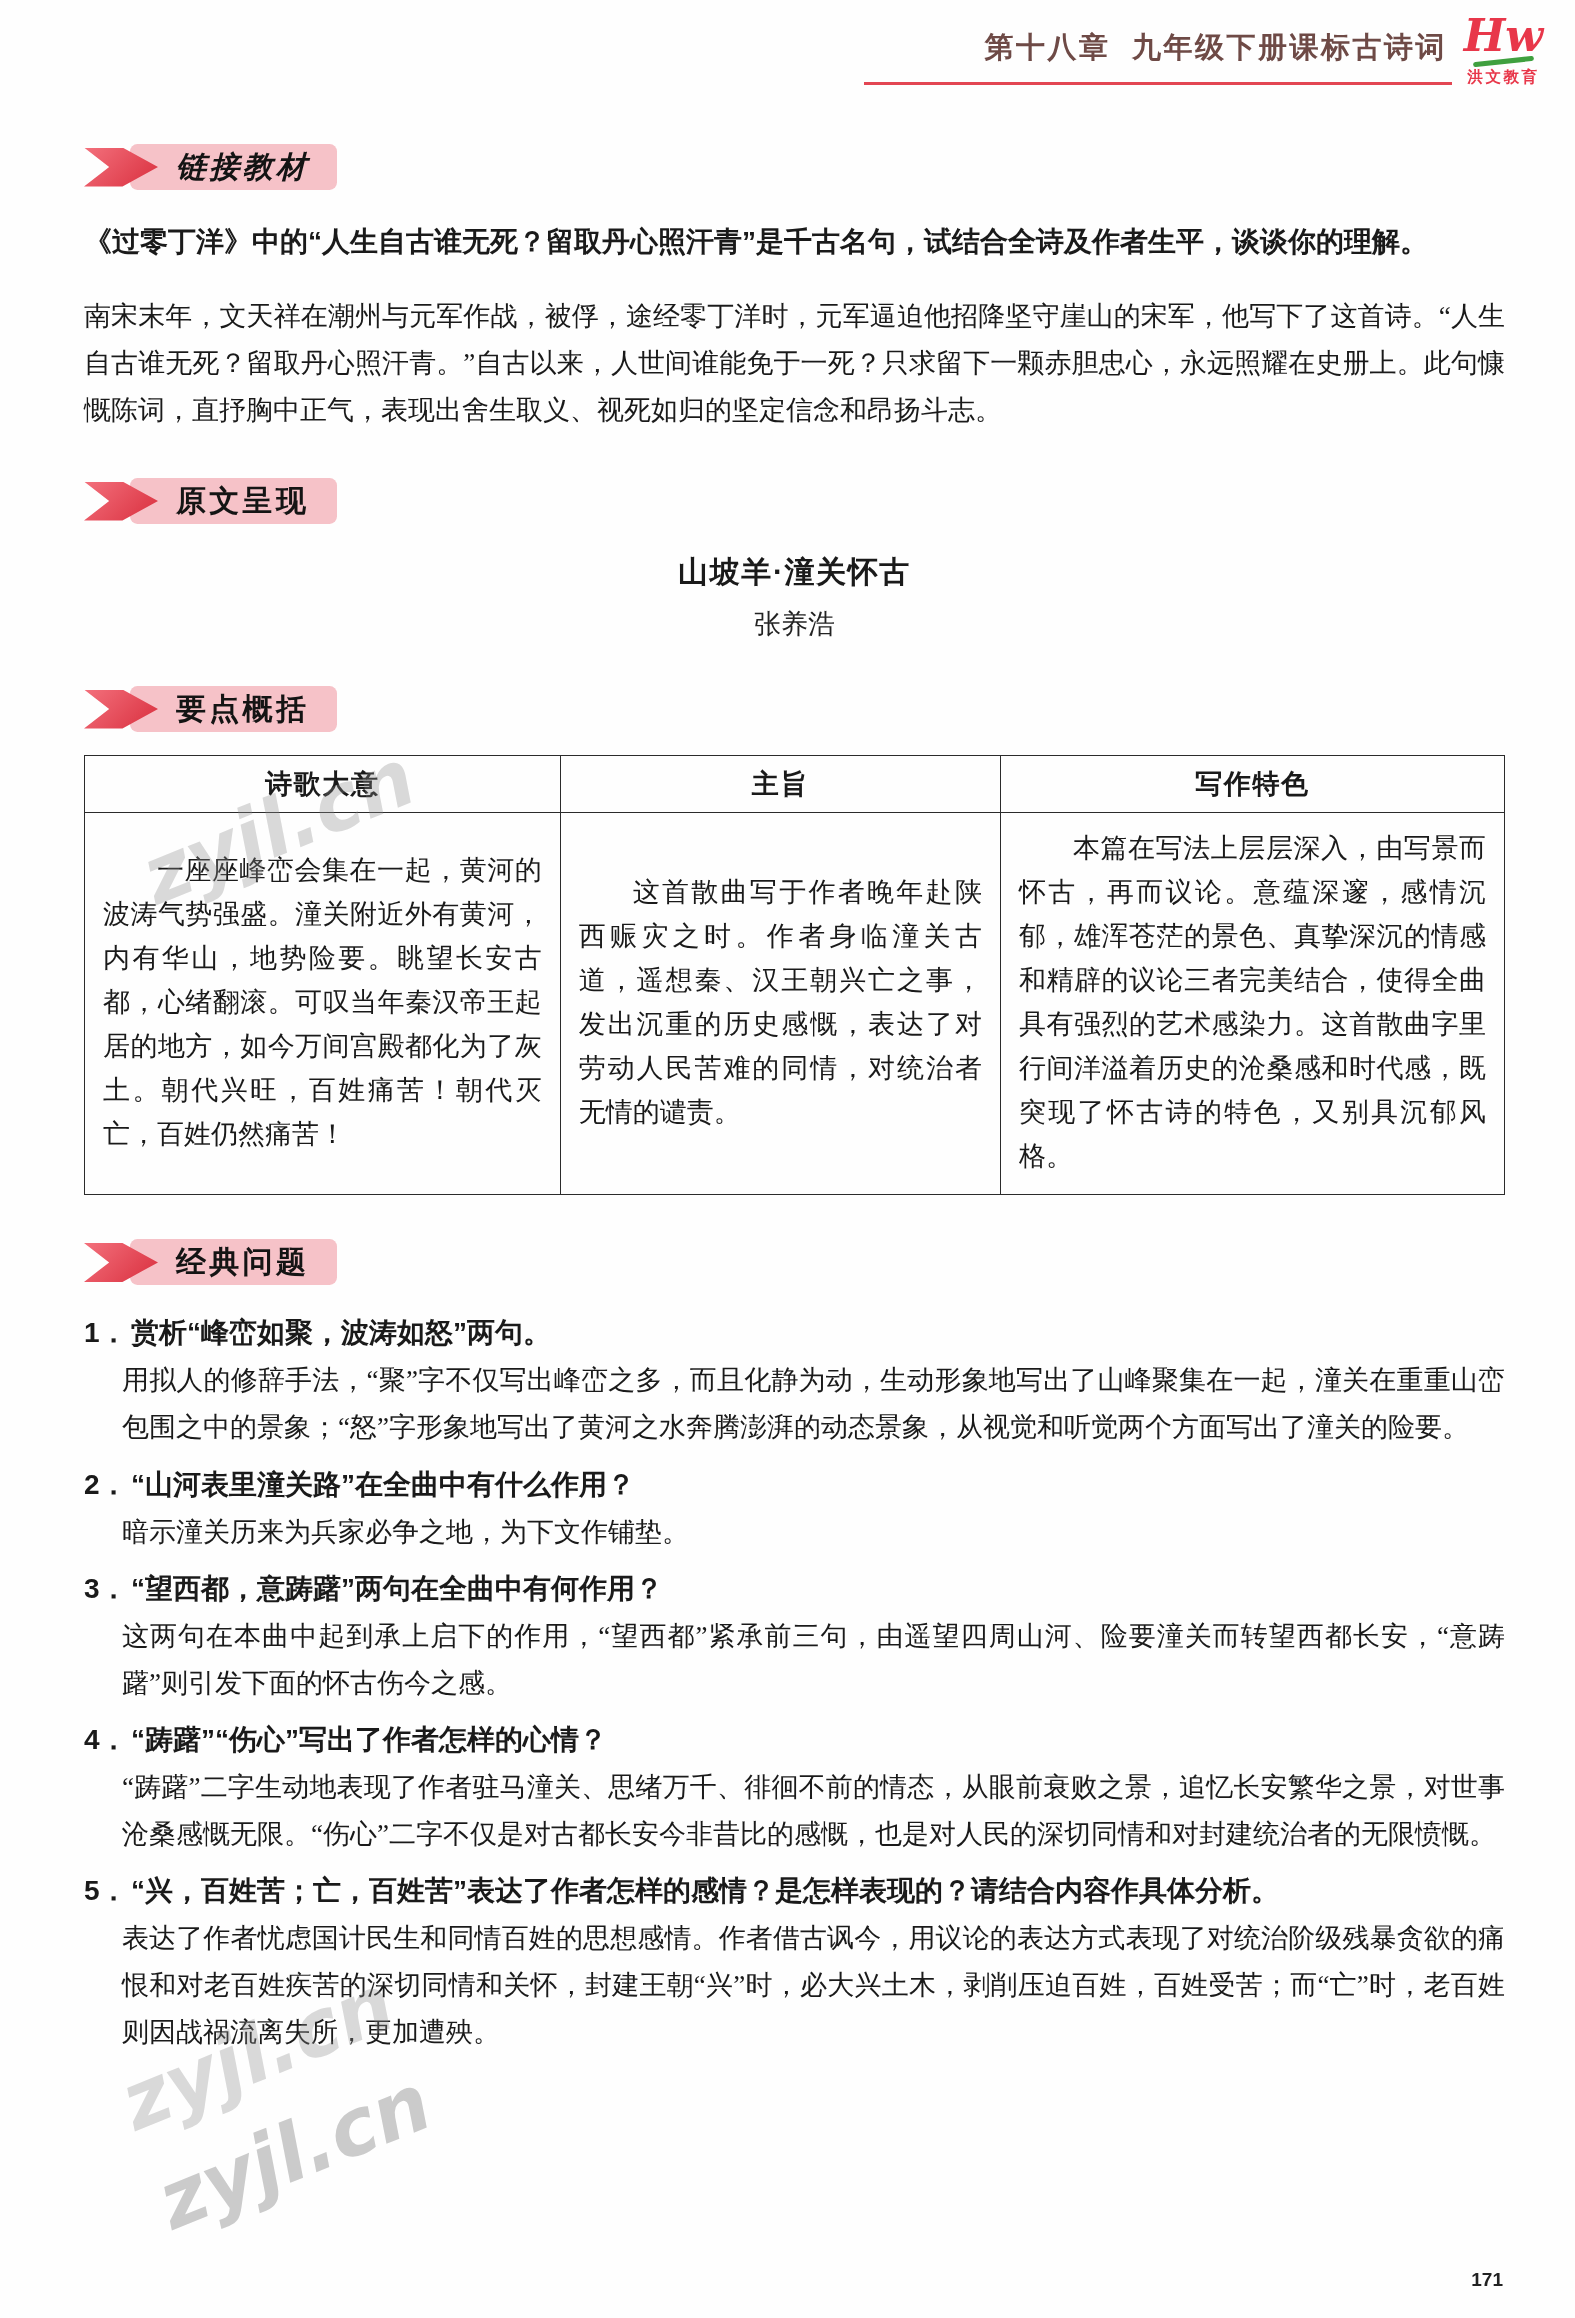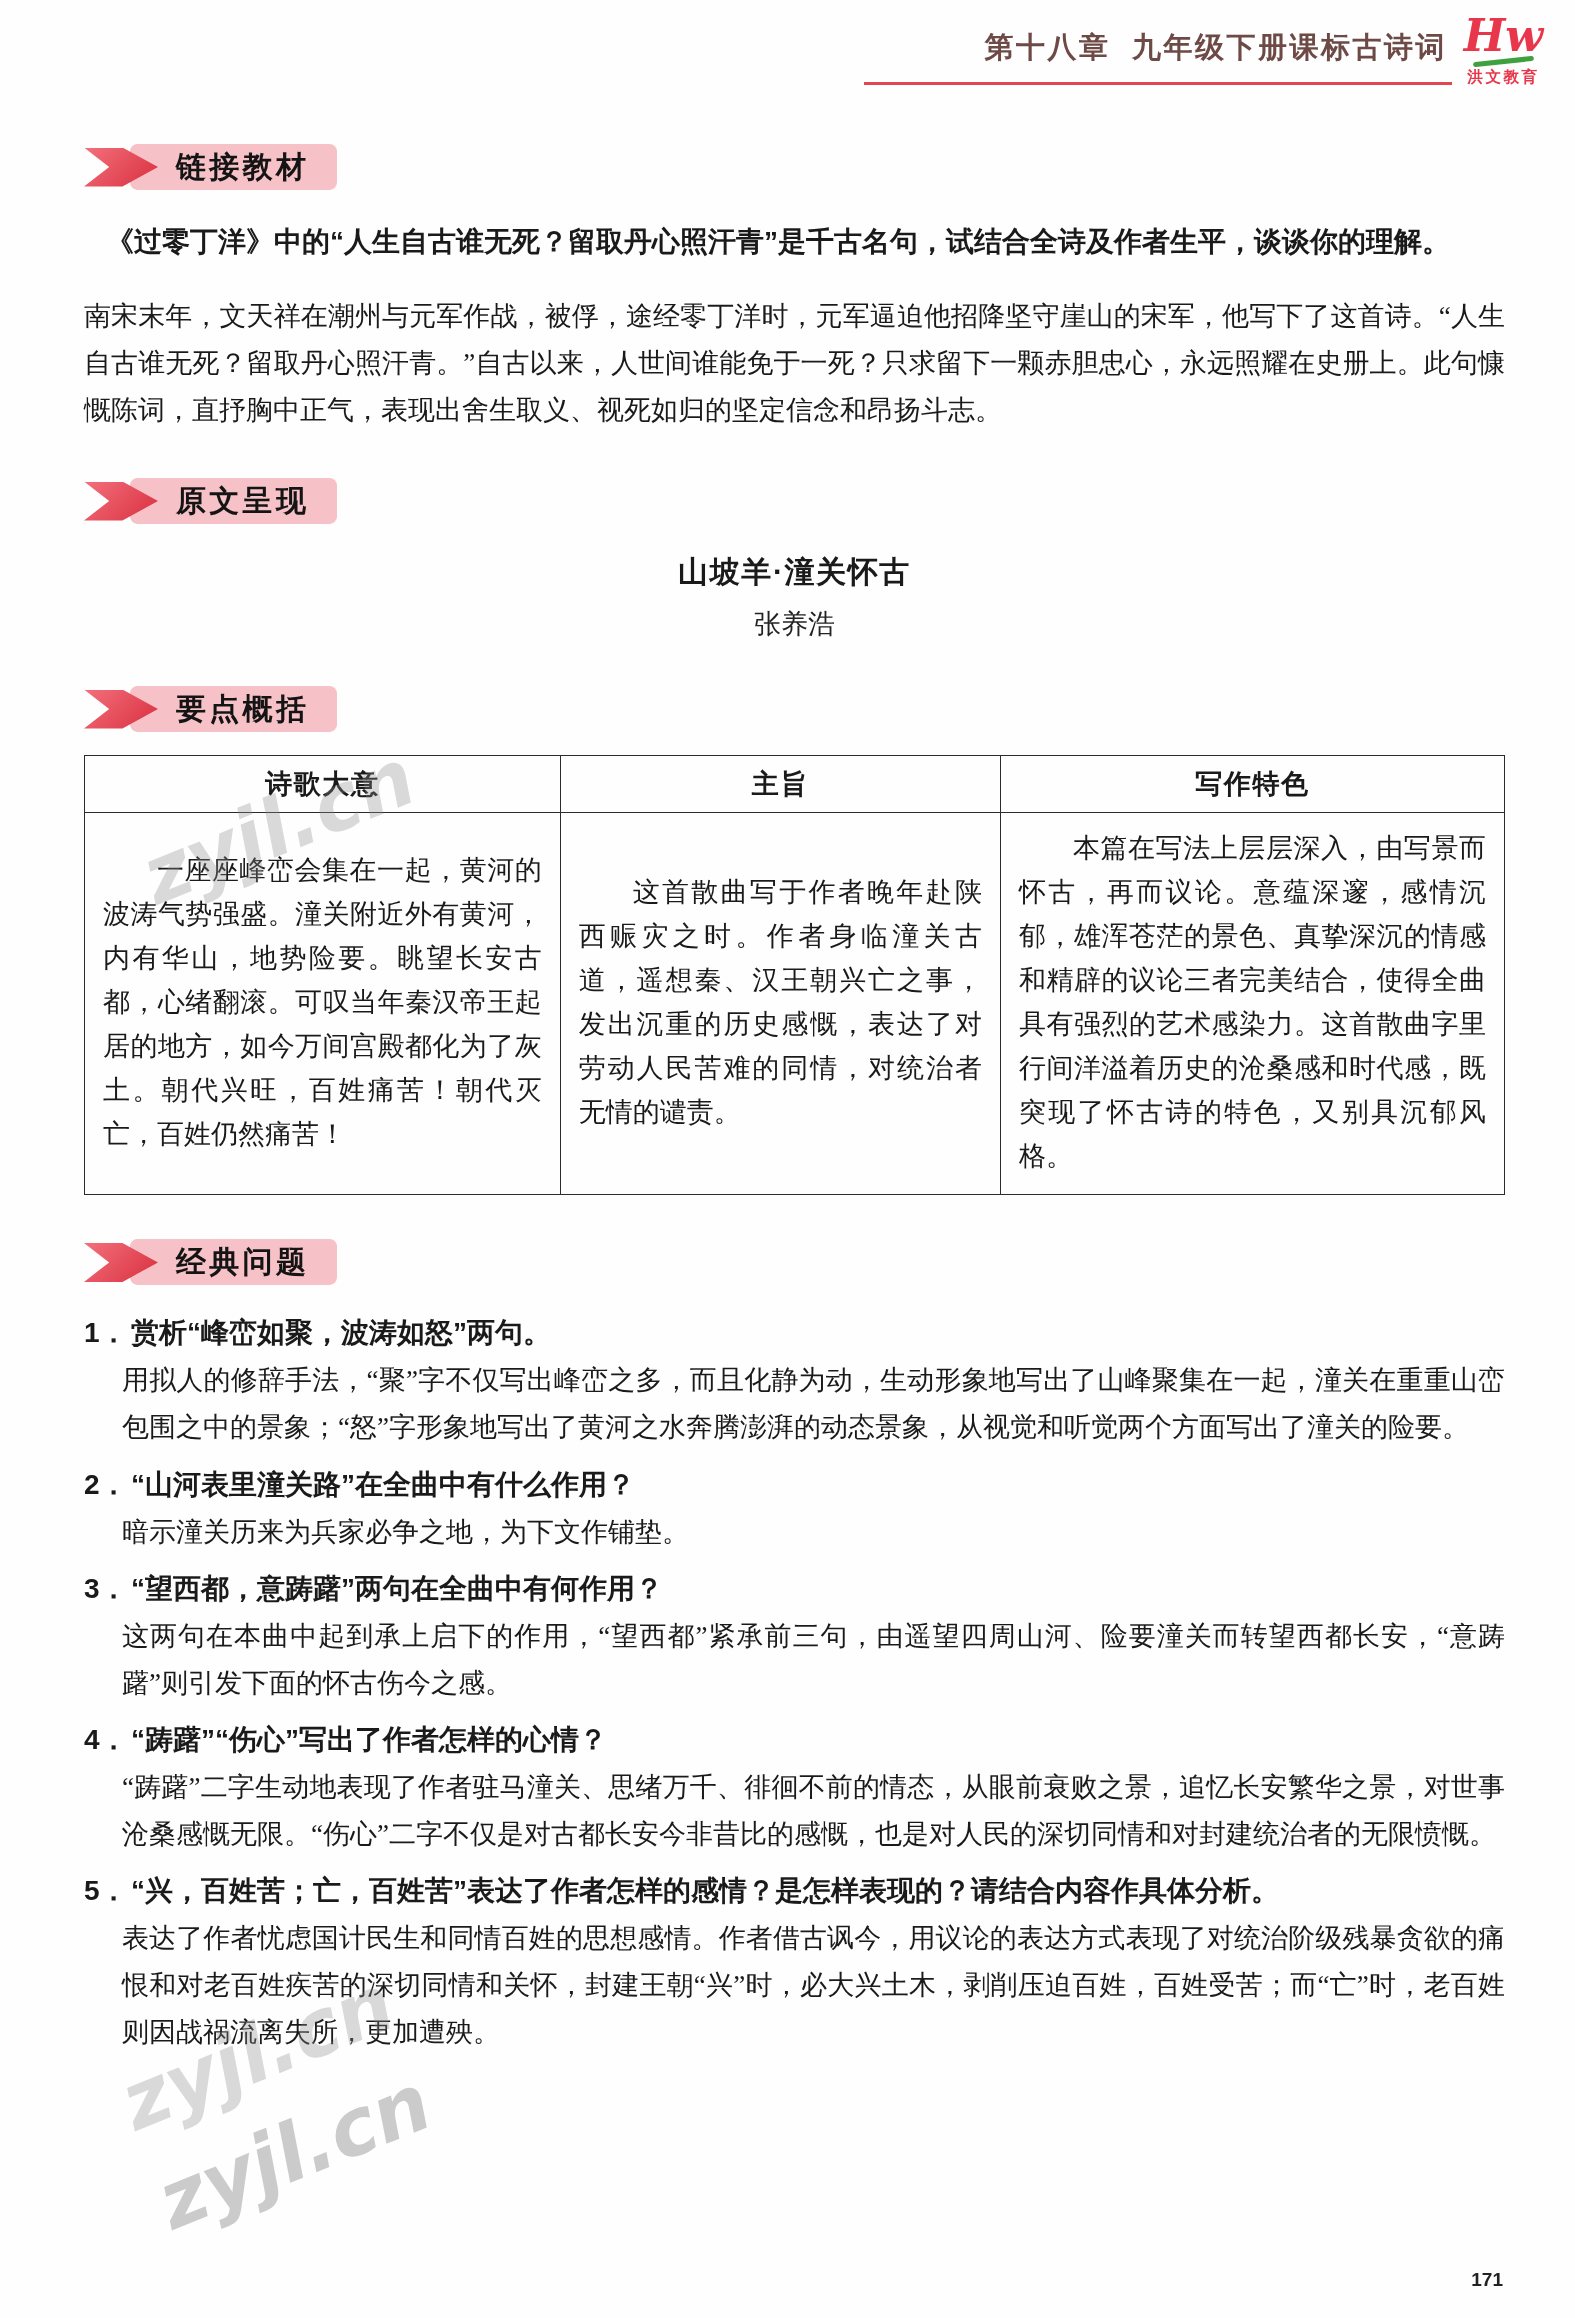--- a/index.html
+++ b/index.html
@@ -25,35 +25,35 @@
   .logo { position:absolute; top:13px; right:18px; width:107px; text-align:center; z-index:2; }
   .logo-main { font-family:"DejaVu Serif", serif; font-style:italic; font-weight:700;
     font-size:44px; color:#e8374a; line-height:46px; }
   .logo-swoosh { width:61px; height:5px; background:#3fa03f; border-radius:3.3px;
     margin:0 auto; transform:rotate(-6deg); }
   .logo-sub { font-size:15.6px; color:#e8374a; letter-spacing:2.5px; margin-top:3.3px;
     font-family:"Liberation Sans", sans-serif; font-weight:700; }
 
   
   .banner { display:flex; align-items:center; margin:44px 0 23px 0; position:relative; }
-  .banner.first { margin-top:54px; }
+  .banner.first { margin-top:54px;font-style:italic; }
   .banner-arrow { width:74px; height:39px; z-index:2;
     background:linear-gradient(135deg,#f3707c 0%,#e23càc 50%,#d92f3e 100%);
     background:linear-gradient(135deg,#f3707c,#d92f3e);
     clip-path:polygon(0 0, 52% 0, 100% 50%, 52% 100%, 0 100%, 34% 50%);
     margin-right:-28px; }
   .banner-label { background:#f6c2c8; border-radius:7.4px; height:46px;
     display:flex; align-items:center;
     padding:0 28px 0 46px; z-index:1;
     font-family:"Liberation Sans", sans-serif; font-weight:700;
     font-size:30px; color:#141414; letter-spacing:3.3px; }
 
   
   .para { font-size:27px; line-height:47px; text-align:justify; }
-  .para.bold { font-family:"Liberation Sans", sans-serif; font-weight:700; font-size:28px;margin-left:22px; }
+  .para.bold { font-family:"Liberation Sans", sans-serif; font-weight:700; font-size:28px; }
   .indent { text-indent:2em; }
 
   
   .poem-title { text-align:center; font-family:"Liberation Sans", sans-serif;
     font-weight:700; font-size:30px; margin:28px 0 13px 0; letter-spacing:1.6px; }
   .poem-author { text-align:center; font-size:27px; margin-bottom:18px; color:#222; }
 
   
   table.summary { width:100%; border-collapse:collapse; margin-top:6.6px; }
   table.summary th, table.summary td { border:1.6px solid #2b2b2b; }

